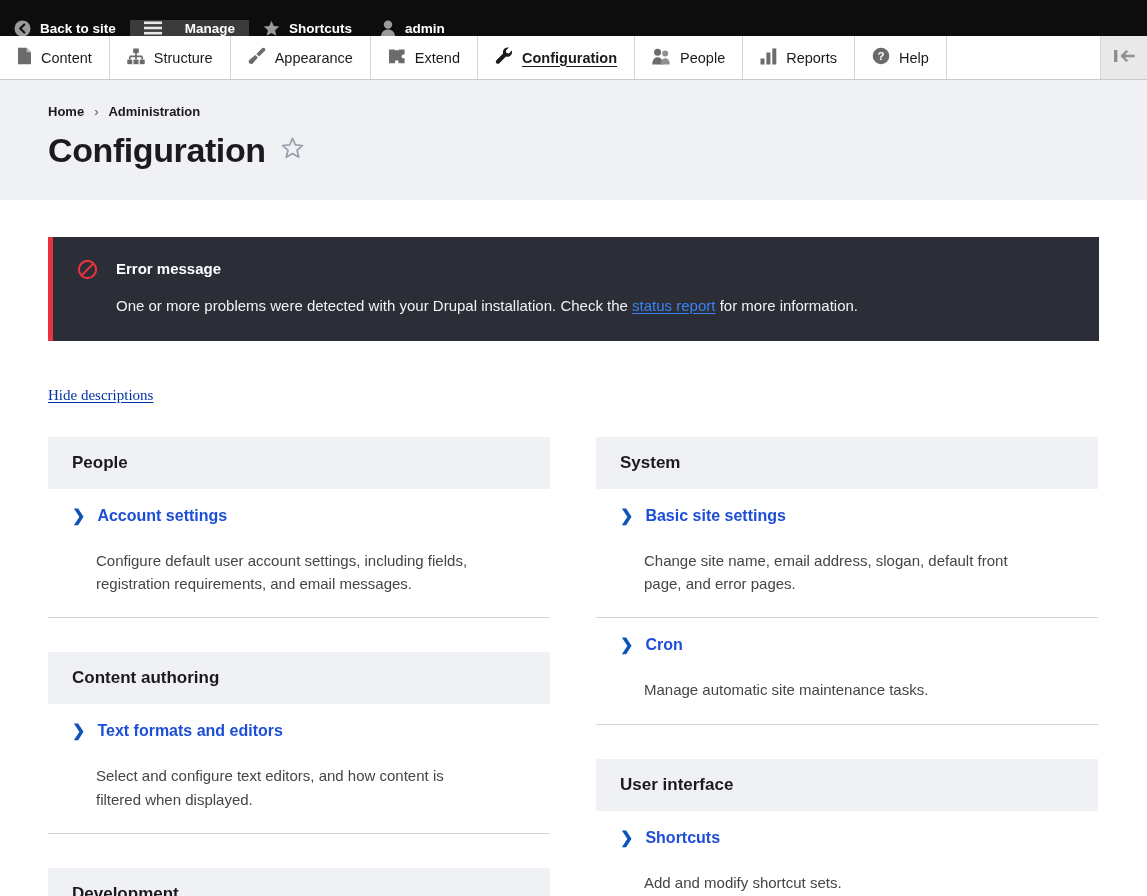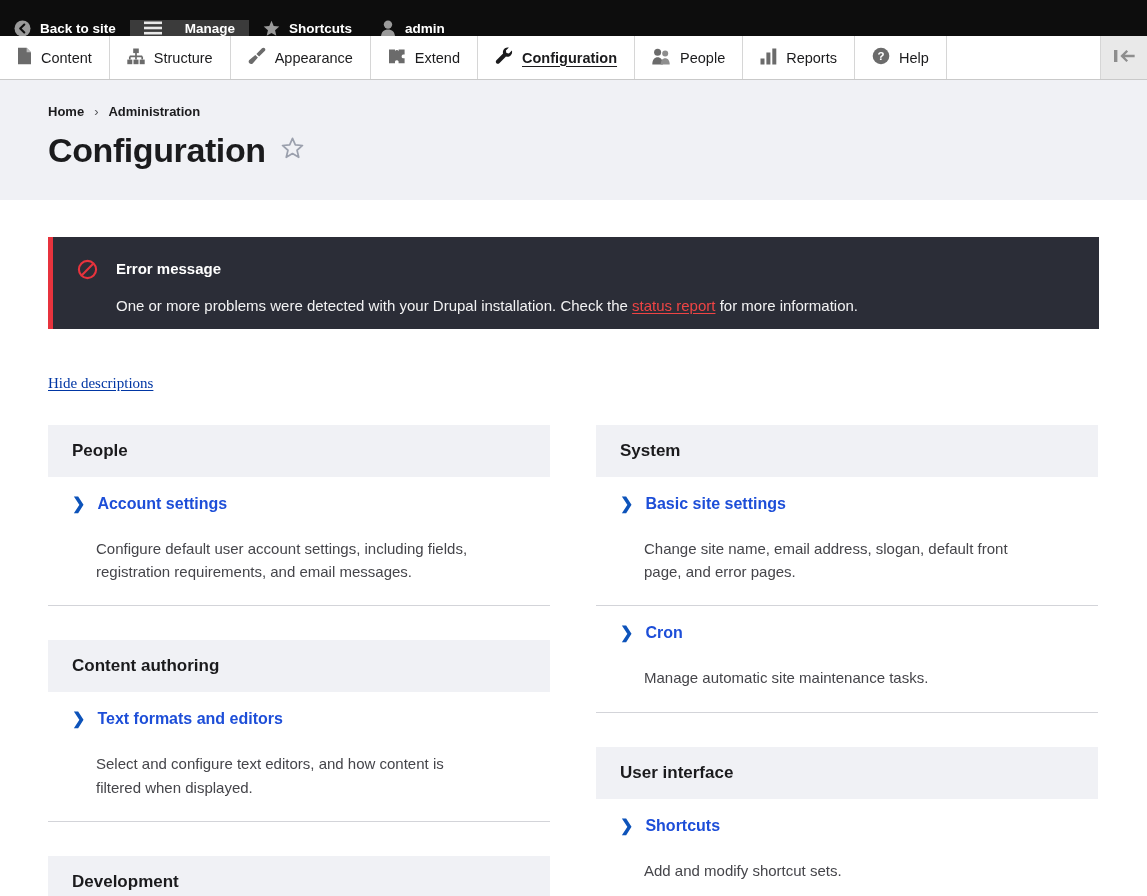--- a/index.html
+++ b/index.html
@@ -102,30 +102,30 @@
     letter-spacing: -0.4px;
   }
 
   
   .content { padding: 0 48px; background: #fff; }
 
   .message-error {
     margin-top: 37px;
     background: #2b2d37;
     border-left: 5px solid #e7333d;
-    padding: 22px 24px 12px 24px;
+    padding: 22px 24px 24px 24px;
     display: flex;
     gap: 18px;
     color: #fff;
   }
   .msg-body { flex: 1; padding-top: 1px; }
   .msg-title { font-size: 15px; font-weight: bold; margin-bottom: 18px; }
   .msg-text { font-size: 15px; line-height: 1.45; color: #f2f2f3; }
   .msg-text a {
-    color: #ef4444;
+    color: #3b82f6;
     text-decoration: underline;
     text-underline-offset: 2px;
     cursor: pointer;
   }
 
   .hide-desc {
     display: inline-block;
     margin-top: 46px;
     font-size: 15px;
     color: #0036a4;

